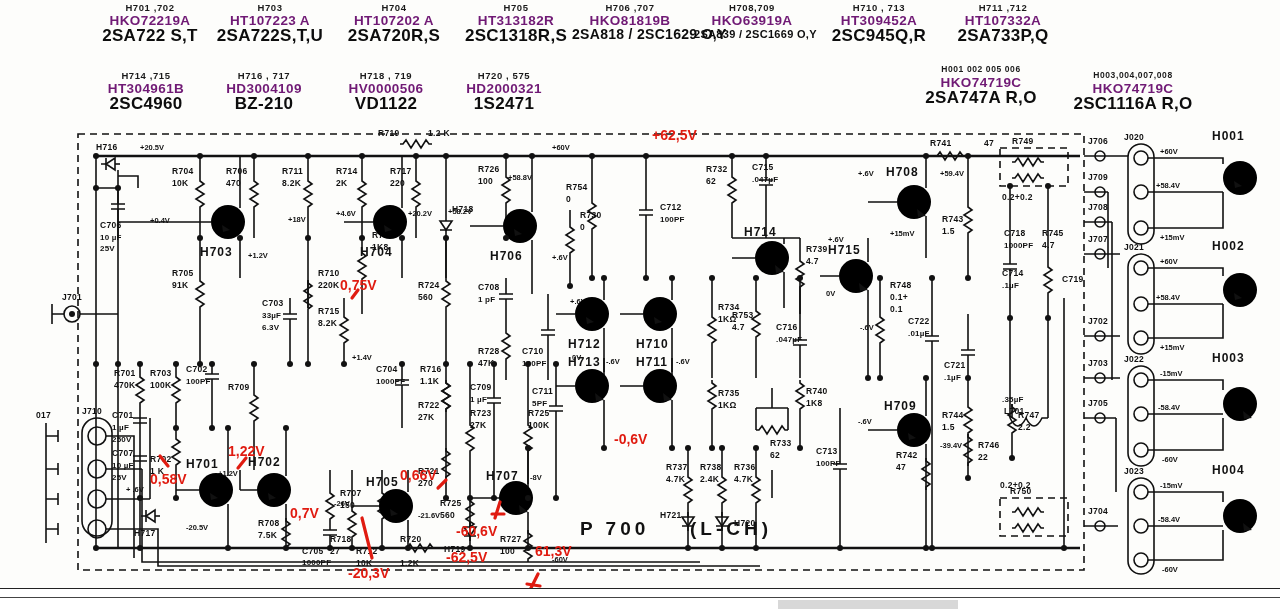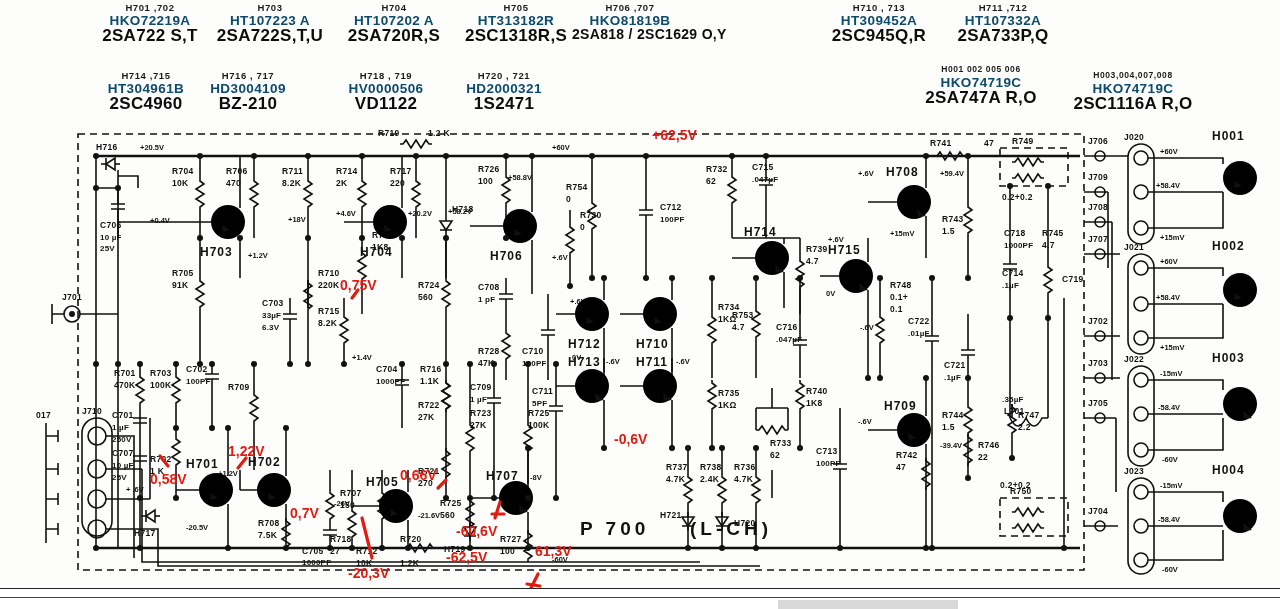--- a/index.html
+++ b/index.html
@@ -5,21 +5,21 @@
   html,body{margin:0;padding:0;background:#ffffff;}
   body{width:1280px;height:609px;overflow:hidden;
        font-family:"Liberation Sans",sans-serif;color:#111;}
   #page{position:relative;width:1280px;height:609px;background:#fdfdfb;}
 
   
   .parts{position:absolute;left:0;top:0;width:1280px;height:122px;}
   .pcol{position:absolute;text-align:center;}
   .pref{font-size:9.5px;font-weight:700;letter-spacing:.6px;color:#1a1a1a;
         white-space:nowrap;line-height:11px;}
-  .pcode{font-size:13.5px;font-weight:700;letter-spacing:.4px;color:#0c4a6e;
+  .pcode{font-size:13.5px;font-weight:700;letter-spacing:.4px;color:#701a75;
          white-space:nowrap;line-height:15px;}
   .pdev{font-size:17px;font-weight:700;letter-spacing:.3px;color:#0d0d0d;
         white-space:nowrap;line-height:15px;}
 
   
   .sch{position:absolute;left:0;top:118px;width:1280px;height:470px;}
   svg{display:block;}
   .w{stroke:#111;stroke-width:1.6;fill:none;}
   .wt{stroke:#111;stroke-width:2.6;fill:none;}
   .wd{stroke:#111;stroke-width:1.6;fill:none;stroke-dasharray:7 5;}
@@ -74,53 +74,58 @@
       <div class="pcode">HT313182R</div>
       <div class="pdev">2SC1318R,S</div>
     </div>
 
     <div class="pcol" style="left:572px;top:2px;width:116px;">
       <div class="pref">H706 ,707</div>
       <div class="pcode">HKO81819B</div>
       <div class="pdev" style="font-size:14px;line-height:13px;">2SA818 / 2SC1629 O,Y</div>
     </div>
 
+    <div class="pcol" style="left:694px;top:2px;width:116px;">
+      <div class="pref">H708,709</div>
+      <div class="pcode">HKO63919A</div>
+      <div class="pdev" style="font-size:11px;line-height:13px;">2SA839 / 2SC1669 O,Y</div>
+    </div>
 
     <div class="pcol" style="left:818px;top:2px;width:122px;">
       <div class="pref">H710 , 713</div>
       <div class="pcode">HT309452A</div>
       <div class="pdev">2SC945Q,R</div>
     </div>
 
     <div class="pcol" style="left:942px;top:2px;width:122px;">
       <div class="pref">H711 ,712</div>
       <div class="pcode">HT107332A</div>
       <div class="pdev">2SA733P,Q</div>
     </div>
 
     <div class="pcol" style="left:82px;top:70px;width:128px;">
       <div class="pref">H714 ,715</div>
       <div class="pcode">HT304961B</div>
       <div class="pdev">2SC4960</div>
     </div>
 
-    <div class="pcol" style="left:184px;top:70px;width:128px;">
+    <div class="pcol" style="left:200px;top:70px;width:128px;">
       <div class="pref">H716 , 717</div>
       <div class="pcode">HD3004109</div>
       <div class="pdev">BZ-210</div>
     </div>
 
     <div class="pcol" style="left:322px;top:70px;width:128px;">
       <div class="pref">H718 , 719</div>
       <div class="pcode">HV0000506</div>
       <div class="pdev">VD1122</div>
     </div>
 
     <div class="pcol" style="left:440px;top:70px;width:128px;">
-      <div class="pref">H720 , 721</div>
+      <div class="pref">H720 , 575</div>
       <div class="pcode">HD2000321</div>
       <div class="pdev">1S2471</div>
     </div>
 
     <div class="pcol" style="left:908px;top:64px;width:146px;text-align:center;">
       <div class="pref" style="font-size:8.5px;">H001 002 005 006</div>
       <div class="pcode">HKO74719C</div>
       <div class="pdev">2SA747A R,O</div>
     </div>
 

